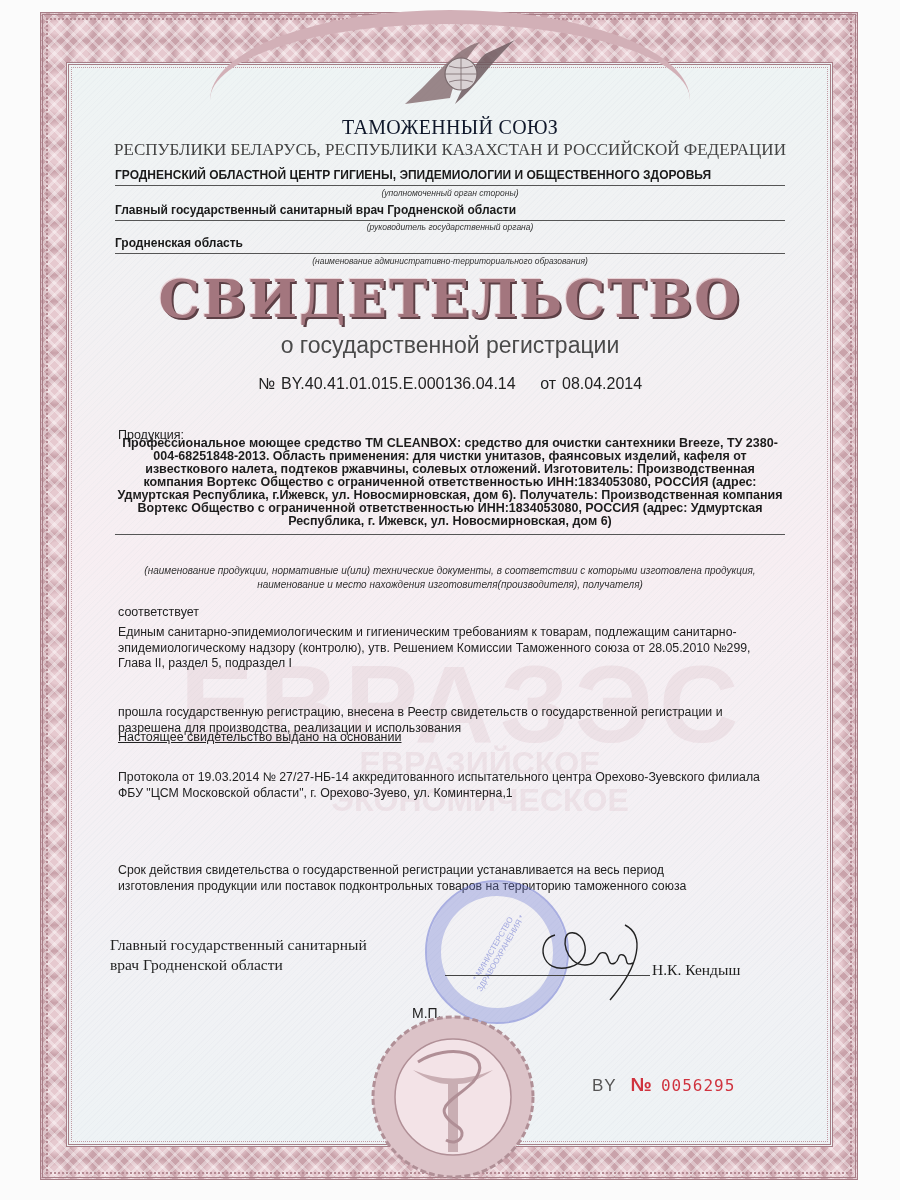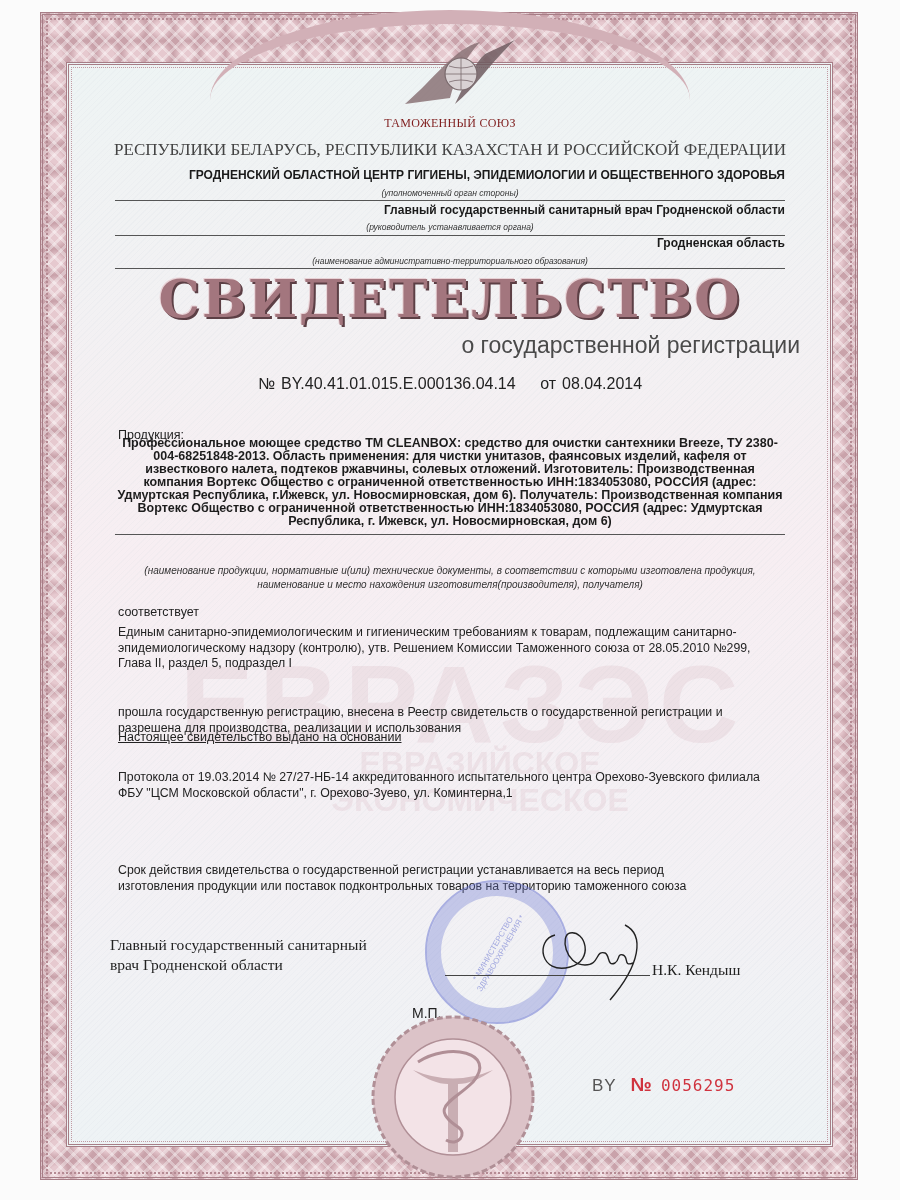--- a/index.html
+++ b/index.html
@@ -54,40 +54,40 @@
     font-size: 110px; color: rgba(205,160,170,0.18); letter-spacing: 6px;
     text-align: center; pointer-events: none;
   }
   .watermark2 {
     position: absolute; left: 220px; top: 745px; width: 520px;
     font-size: 32px; font-weight: bold; color: rgba(205,160,170,0.18);
     text-align: center; pointer-events: none;
   }
   .center { position: absolute; left: 100px; width: 700px; text-align: center; }
   .union-title {
-    top: 116px; font-family: "Liberation Serif", serif; font-size: 12px; color: #7f1d1d;
+    top: 116px; font-family: "Liberation Serif", serif; font-size: 20px; color: #0f172a;
     letter-spacing: 0.3px;
   }
   .union-sub {
     top: 140px; font-family: "Liberation Serif", serif; font-size: 17px; color: #444;
   }
   .field-line {
-    position: absolute; left: 115px; width: 670px; border-bottom: 1px solid #555; text-align: right;
-    font-weight: bold; font-size: 12px; padding-bottom: 18px;
+    position: absolute; left: 115px; width: 670px; border-bottom: 1px solid #555; text-align: left;
+    font-weight: bold; font-size: 12px; padding-bottom: 3px;
   }
   .field-caption {
     position: absolute; left: 115px; width: 670px; text-align: center;
     font-style: italic; font-size: 8.5px; color: #333;
   }
   .big-title {
     top: 268px; font-family: "DejaVu Serif", serif; font-weight: bold; font-size: 52px;
     color: #a3767e; letter-spacing: 2px;
     text-shadow: 2px 2px 0 #5c3f45, -1px -1px 0 #e8d2d6;
   }
-  .sub-title { top: 332px; font-size: 23px; color: #4a4a4a; text-align: right; }
+  .sub-title { top: 332px; font-size: 23px; color: #4a4a4a; }
   .reg-number { top: 375px; font-size: 16px; color: #222; }
   .reg-number span { margin: 0 6px; }
   .label { position: absolute; left: 118px; font-size: 12.5px; color: #222; }
   .product {
     position: absolute; left: 115px; width: 670px; top: 437px; text-align: center;
     font-weight: bold; font-size: 12.5px; line-height: 13px; color: #1c1c1c;
     border-bottom: 1px solid #555; padding-bottom: 6px;
   }
   .body-text { position: absolute; left: 118px; width: 660px; font-size: 12.3px; line-height: 15.6px; color: #222; }
   .serif-sign { position: absolute; font-family: "Liberation Serif", serif; font-size: 15.5px; color: #222; line-height: 20px; }
@@ -128,21 +128,21 @@
 <div class="watermark">ЕВРАЗЭС</div>
 <div class="watermark2">ЕВРАЗИЙСКОЕ ЭКОНОМИЧЕСКОЕ</div>
 
 <div class="center union-title">ТАМОЖЕННЫЙ СОЮЗ</div>
 <div class="center union-sub">РЕСПУБЛИКИ БЕЛАРУСЬ, РЕСПУБЛИКИ КАЗАХСТАН И РОССИЙСКОЙ ФЕДЕРАЦИИ</div>
 
 <div class="field-line" style="top:168px;">ГРОДНЕНСКИЙ ОБЛАСТНОЙ ЦЕНТР ГИГИЕНЫ,  ЭПИДЕМИОЛОГИИ И ОБЩЕСТВЕННОГО ЗДОРОВЬЯ</div>
 <div class="field-caption" style="top:188px;">(уполномоченный орган стороны)</div>
 
 <div class="field-line" style="top:203px;">Главный государственный санитарный врач Гродненской области</div>
-<div class="field-caption" style="top:222px;">(руководитель устанавливается органа)</div>
+<div class="field-caption" style="top:222px;">(руководитель государственный органа)</div>
 
 <div class="field-line" style="top:236px;">Гродненская область</div>
 <div class="field-caption" style="top:256px;">(наименование административно-территориального образования)</div>
 
 <div class="center big-title">СВИДЕТЕЛЬСТВО</div>
 <div class="center sub-title">о государственной регистрации</div>
 <div class="center reg-number">
   <span>№</span><span style="margin-left:0">BY.40.41.01.015.E.000136.04.14</span>
   <span style="margin-left:14px">от</span><span style="margin-left:0">08.04.2014</span>
 </div>

